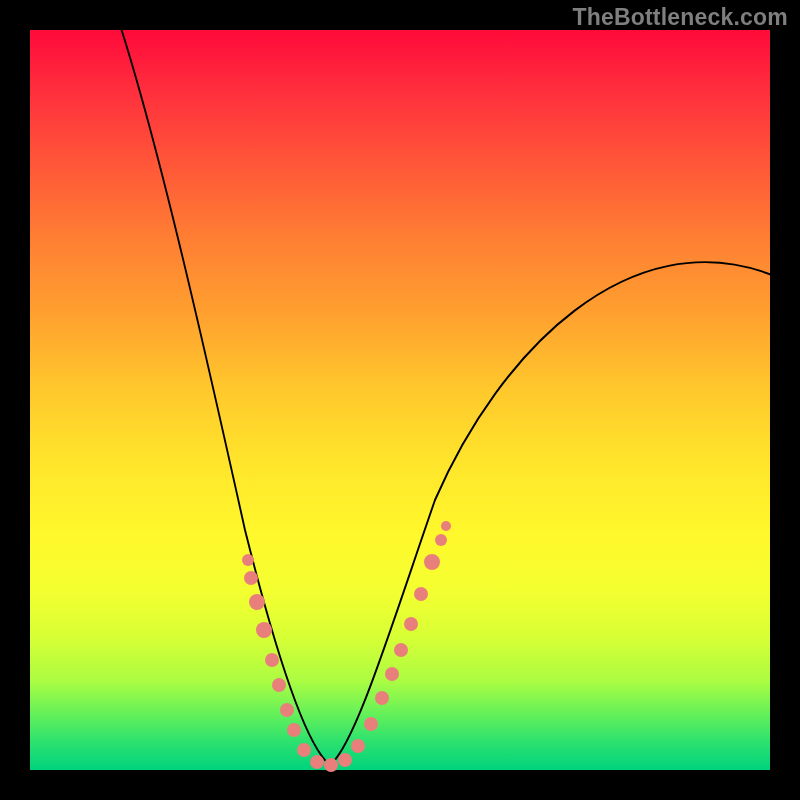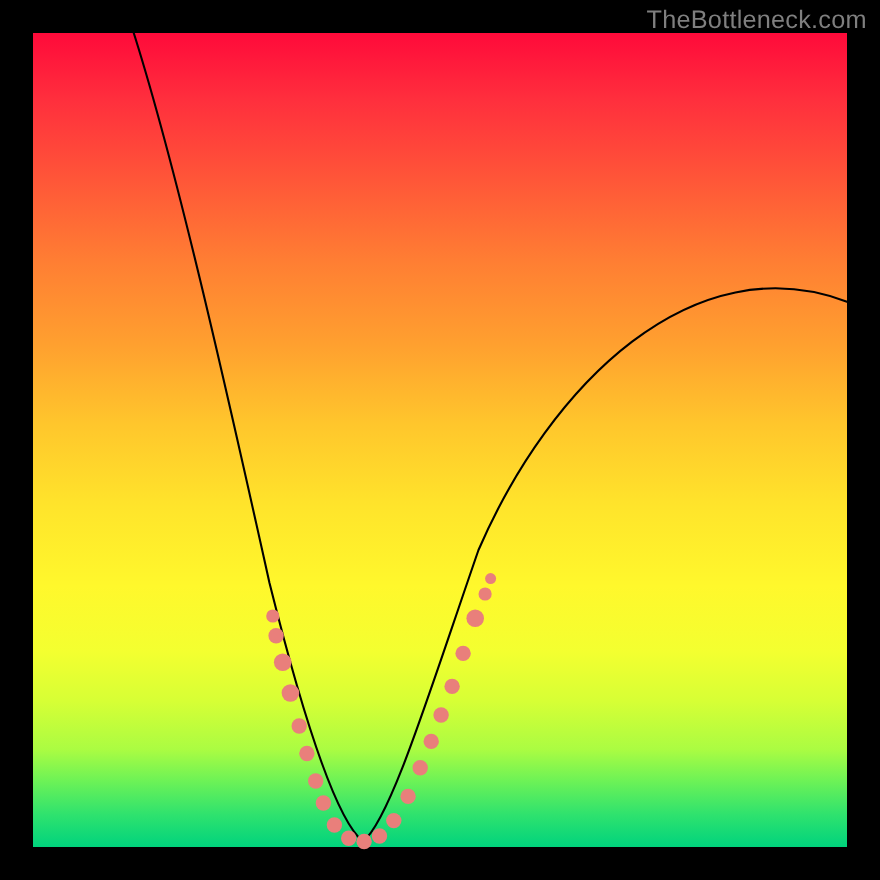--- a/index.html
+++ b/index.html
@@ -18,21 +18,21 @@
     width: 800px;
     height: 800px;
     background: #000000;
   }
   .watermark {
     position: absolute;
     top: 4px;
     right: 12px;
     color: #7f7f7f;
     font-size: 23px;
-    font-weight: 400;
+    font-weight: 700;
     letter-spacing: 0.2px;
     user-select: none;
   }
   .plot-area {
     position: absolute;
     left: 30px;
     top: 30px;
     width: 740px;
     height: 740px;
     

